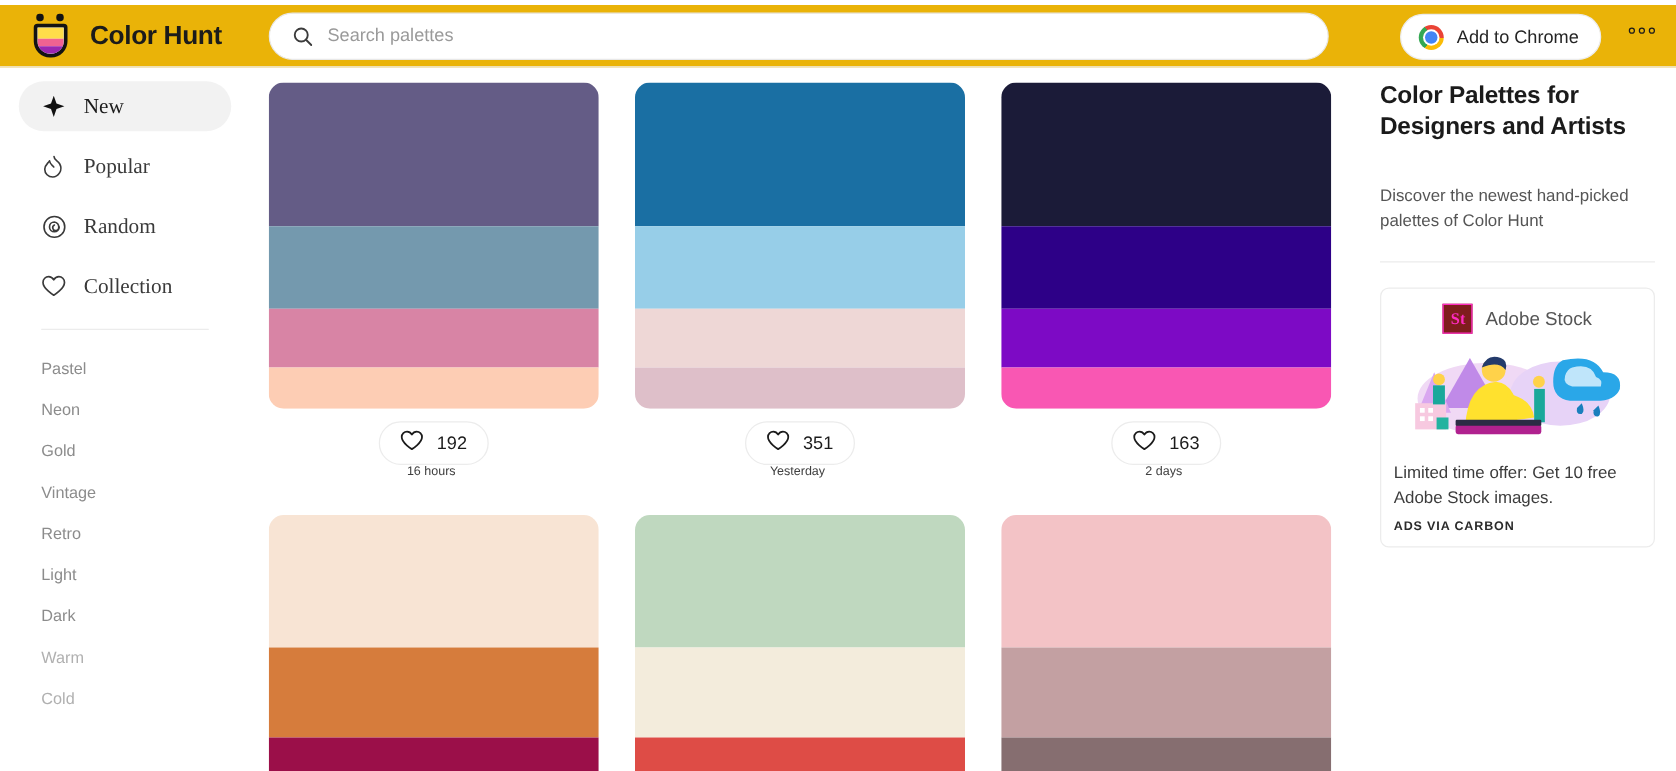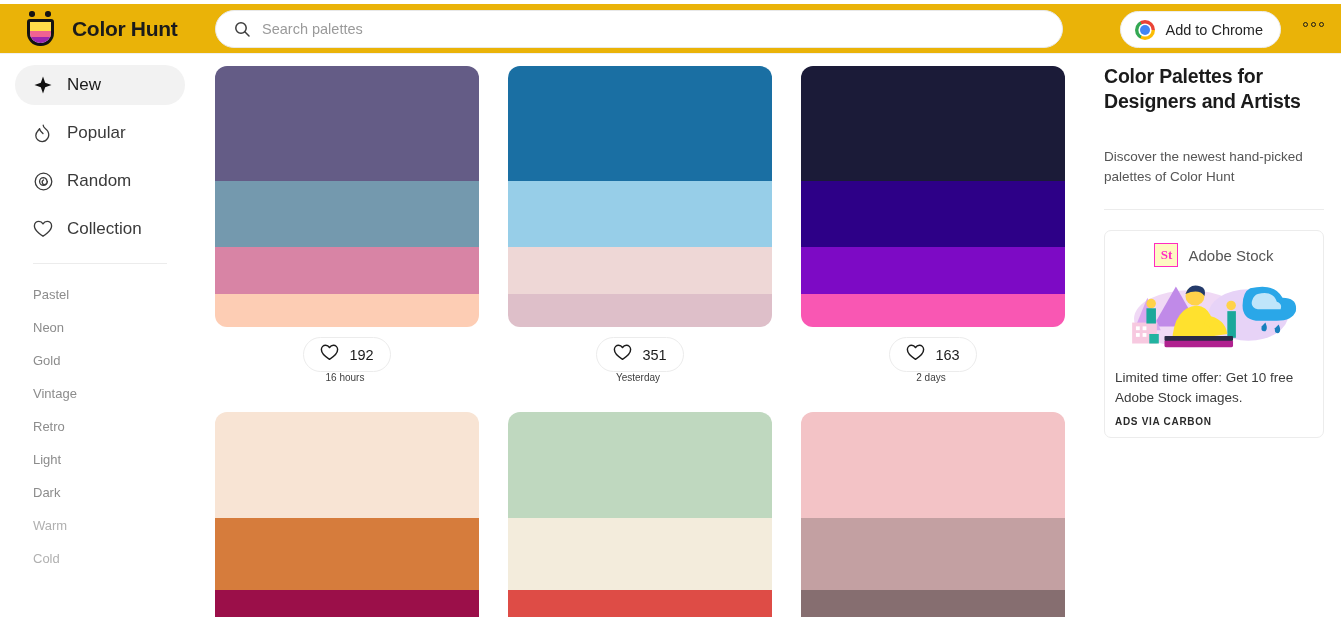--- a/index.html
+++ b/index.html
@@ -55,21 +55,21 @@
     background:#4285f4; box-shadow: 0 0 0 1.6px #fff; }
 
   .dots-menu { position: absolute; right: 17px; top: 18px; display: flex; gap: 3px; cursor: pointer; }
   .dots-menu i { width: 5px; height: 5px; border-radius: 50%; border: 1.3px solid #1b1b1b; display: block; }
 
   
   .sidebar { position: absolute; left: 0; top: 50px; width: 200px; height: 567px; padding-top: 15px; }
   .nav-item {
     display: flex; align-items: center; gap: 14px;
     height: 40px; margin: 0 15px 8px 15px; padding-left: 18px;
-    border-radius: 20px; cursor: pointer;
+    border-radius: 20px; cursor: pointer; font-family: Liberation Serif, serif;
   }
   .nav-item.active { background: #f2f2f2; }
   .nav-label { font-size: 17px; color: #3a3a3a; }
   .nav-item.active .nav-label { color: #1b1b1b; }
   .nav-icon { width: 20px; height: 20px; display: flex; align-items: center; justify-content: center; }
 
   .divider { height: 1px; background: #ececec; margin: 14px 33px 14px 33px; }
 
   .tag-item { font-size: 13px; color: #8c8c8c; padding: 9px 0 9px 33px; cursor: pointer; }
   .tag-item.dim { color: #b0b0b0; }
@@ -92,21 +92,21 @@
   .time-label { font-size: 10px; color: #404040; padding-right: 4px; }
 
   
   .rightpanel { position: absolute; left: 1090px; top: 50px; width: 251px; height: 567px; padding: 14px 17px 0 14px; }
   .rp-title { font-size: 19.5px; font-weight: bold; line-height: 1.3; color: #1b1b1b; letter-spacing: -0.2px; }
   .rp-desc { font-size: 13.5px; color: #555; line-height: 1.5; margin-top: 32px; }
   .rp-divider { height: 1px; background: #ececec; margin: 22px 0 20px 0; }
   .ad-card { border: 1px solid #ececec; border-radius: 7px; padding: 12px 10px 10px 10px; }
   .ad-brand { display: flex; align-items: center; justify-content: center; gap: 10px; }
   .st-badge {
-    width: 24px; height: 24px; background: #fef9c3; border: 1.5px solid #ff2bc2;
+    width: 24px; height: 24px; background: #7f1d1d; border: 1.5px solid #ff2bc2;
     color: #ff2bc2; font-size: 13px; font-weight: bold; display: flex; align-items: center; justify-content: center;
     font-family: "Liberation Serif", serif;
   }
   .ad-brand-name { font-size: 15px; color: #555; }
   .ad-art { margin-top: 8px; height: 78px; position: relative; overflow: hidden; }
   .ad-note { font-size: 13.5px; color: #3c3c3c; line-height: 1.5; margin-top: 15px; }
   .ad-via { font-size: 10px; font-weight: bold; letter-spacing: 0.7px; color: #2b2b2b; margin-top: 7px; }
 </style>
 </head>
 <body>

